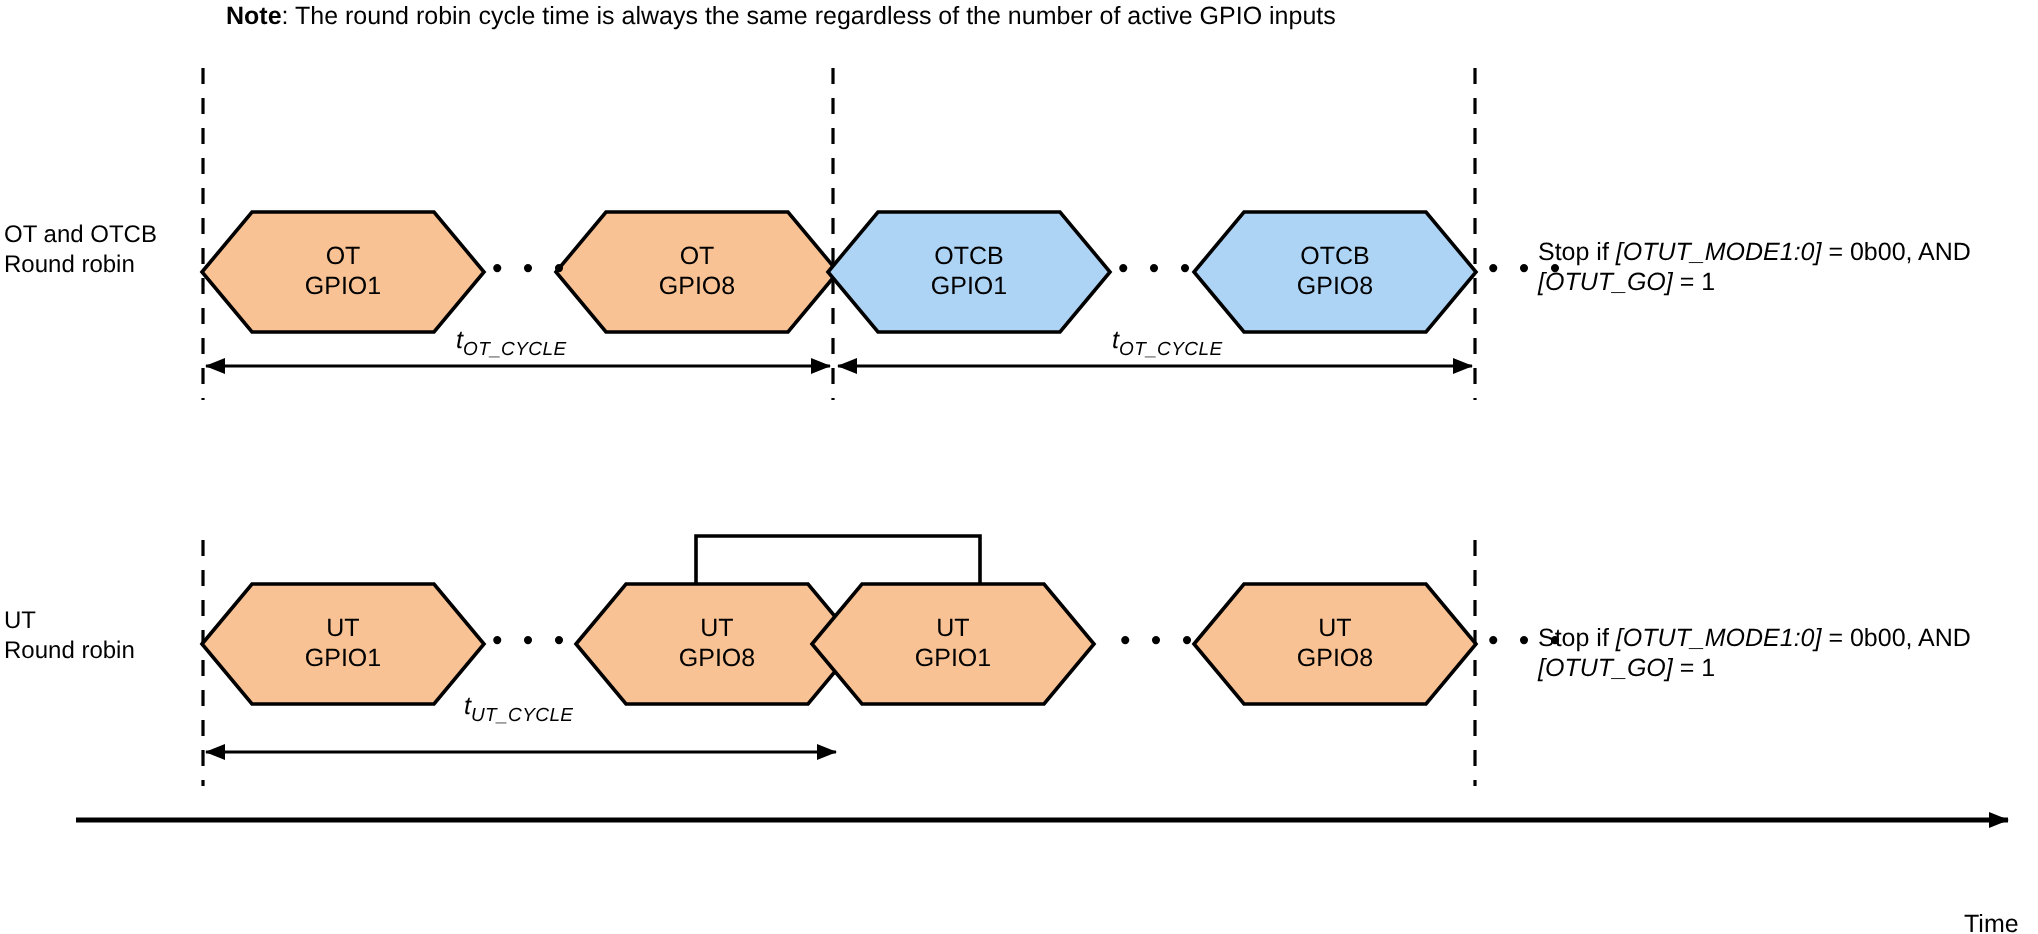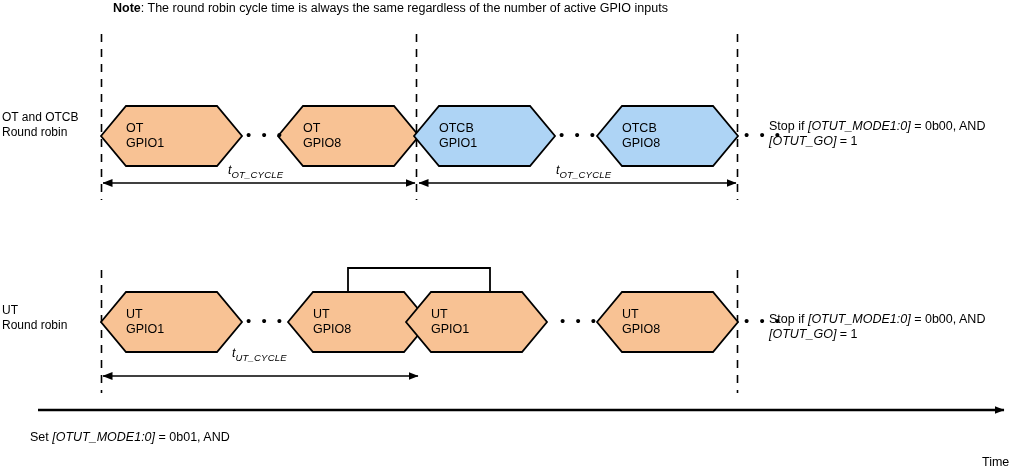--- a/index.html
+++ b/index.html
@@ -21,21 +21,21 @@
   .stopnote{
     font-size:12.5px;line-height:15px;white-space:nowrap;
   }
   #stop1{left:769px;top:119px;}
   #stop2{left:769px;top:312px;}
   #setnote{left:30px;top:430px;font-size:12.5px;line-height:15px;white-space:nowrap;}
   .it{font-style:italic;margin-top:21px;}
   #timelabel{left:982px;top:427px;font-size:12.5px;margin-top:28px;}
   svg{position:absolute;left:0;top:0;}
   .hexlabel{
-    position:absolute;font-size:12.5px;line-height:15px;
+    position:absolute;text-align:center;font-size:12.5px;line-height:15px;
     white-space:nowrap;
   }
   .cyc{
     position:absolute;font-size:12.5px;font-style:italic;white-space:nowrap;
   }
   .cyc sub{font-size:9.5px;font-style:italic;letter-spacing:.2px;}
   .dots{
     position:absolute;font-size:15px;letter-spacing:3px;color:#000;
     font-family:"Liberation Sans","DejaVu Sans",sans-serif;
   }
@@ -152,16 +152,15 @@
   <div><span>Stop if </span><span class="it">[OTUT_MODE1:0]</span><span> = 0b00, AND</span></div>
   <div><span class="it">[OTUT_GO]</span><span> = 1</span></div>
 </div>
 
 <div class="abs stopnote" id="stop2">
   <div><span>Stop if </span><span class="it">[OTUT_MODE1:0]</span><span> = 0b00, AND</span></div>
   <div><span class="it">[OTUT_GO]</span><span> = 1</span></div>
 </div>
 
 <div class="abs" id="setnote">
-  <div><span>Set </span><span class="it">[OTUT_MODE1:0]</span><span> = 0b01, AND</span></div>
 </div>
 
 <div class="abs" id="timelabel">Time</div>
 
 </body></html>

